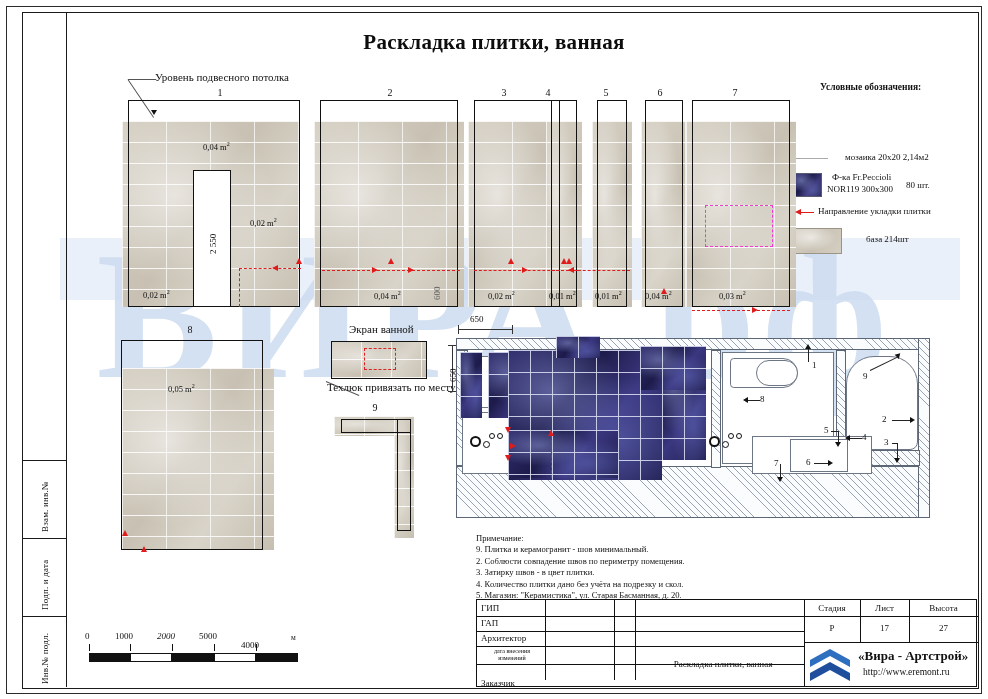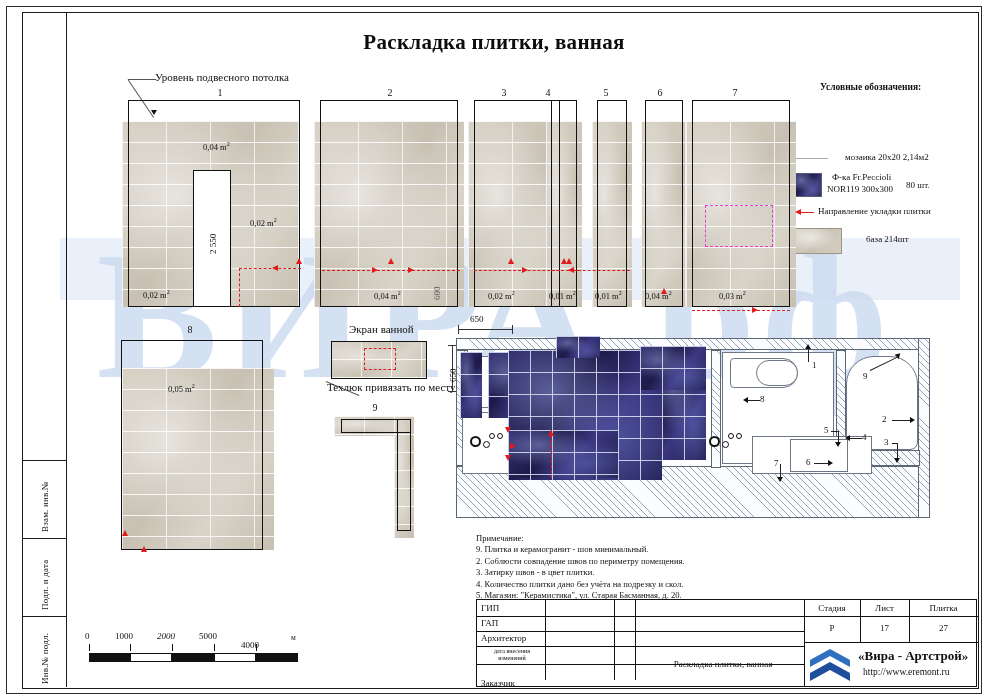--- a/index.html
+++ b/index.html
@@ -401,21 +401,21 @@
     <div class="tbtxt" style="left:4px;top:18px;">ГАП</div>
     <div class="tbtxt" style="left:4px;top:33px;">Архитектор</div>
     <div class="tbtxt tbtxt-s" style="left:6px;top:48px;width:58px;">дата внесения</div>
     <div class="tbtxt tbtxt-s" style="left:6px;top:55px;width:58px;">изменений</div>
     <div class="tbtxt" style="left:4px;top:78px;">Заказчик</div>
 
     <div class="tbtxt" style="left:166px;top:59px;width:160px;text-align:center;">Раскладка плитки, ванная</div>
 
     <div class="tbtxt" style="left:327px;top:3px;width:56px;text-align:center;">Стадия</div>
     <div class="tbtxt" style="left:383px;top:3px;width:49px;text-align:center;">Лист</div>
-    <div class="tbtxt" style="left:432px;top:3px;width:69px;text-align:center;">Плитка</div>
+    <div class="tbtxt" style="left:432px;top:3px;width:69px;text-align:center;">Высота</div>
     <div class="tbtxt" style="left:327px;top:23px;width:56px;text-align:center;">Р</div>
     <div class="tbtxt" style="left:383px;top:23px;width:49px;text-align:center;">17</div>
     <div class="tbtxt" style="left:432px;top:23px;width:69px;text-align:center;">27</div>
 
     <svg class="tb-logo" style="left:331px;top:48px;" width="44" height="34" viewBox="0 0 44 34">
       <polygon points="2,12 22,1 42,12 42,19 22,8 2,19" fill="#2f6fc0"></polygon>
       <polygon points="2,25 22,14 42,25 42,33 22,22 2,33" fill="#1f4e9c"></polygon>
     </svg>
     <div class="tb-brand" style="left:381px;top:48px;">«Вира - Артстрой»</div>
     <div class="tb-url" style="left:386px;top:67px;">http://www.eremont.ru</div>

